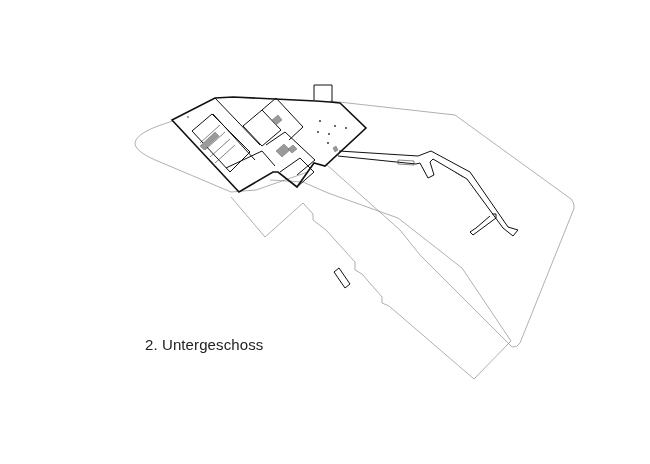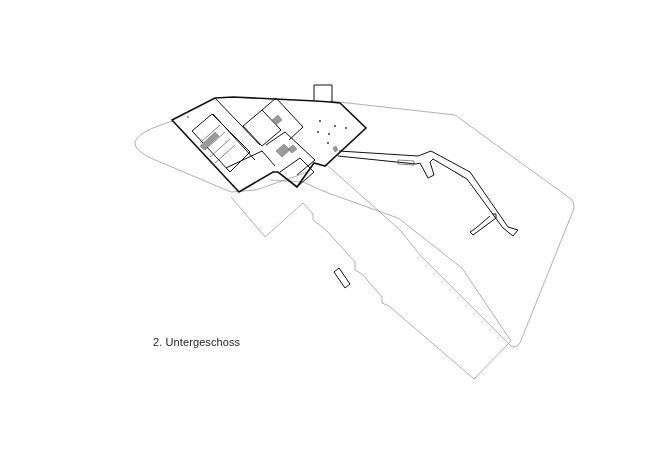--- a/index.html
+++ b/index.html
@@ -1,18 +1,18 @@
 <!DOCTYPE html>
 <html><head>
   <meta charset="utf-8">
   <style>
     html, body { margin: 0; padding: 0; background: #ffffff; }
     body { width: 650px; height: 464px; position: relative; overflow: hidden; font-family: "Liberation Sans", sans-serif; }
     #plan { position: absolute; left: 0; top: 0; width: 650px; height: 464px; }
-    .caption { position: absolute; left: 153px; top: 336px; font-size: 11px; color: #222; letter-spacing: 0.1px; }
+    .caption { position: absolute; left: 145px; top: 336px; font-size: 15px; color: #222; letter-spacing: 0.1px; }
     .thin { fill: none; stroke: #7a7a7a; stroke-width: 0.6; }
     .wall { fill: none; stroke: #111; stroke-width: 1.6; stroke-linejoin: miter; }
     .wall-m { fill: none; stroke: #111; stroke-width: 1.0; }
     .wall-s { fill: none; stroke: #333; stroke-width: 0.6; }
     .hatch { fill: #9a9a9a; stroke: #555; stroke-width: 0.4; }
     .dot { fill: #222; }
   </style>
 </head>
 <body>
 

